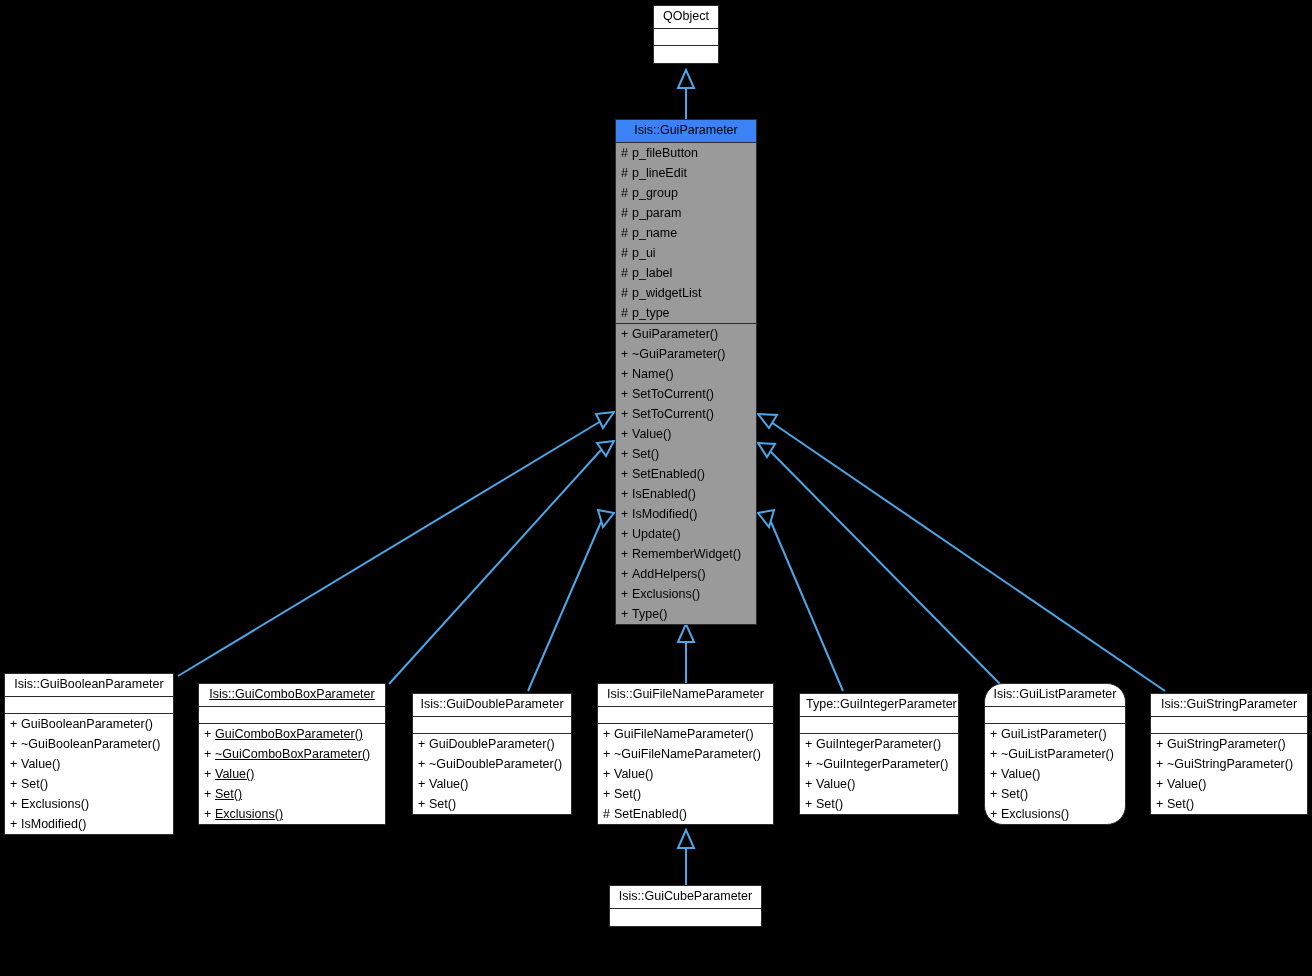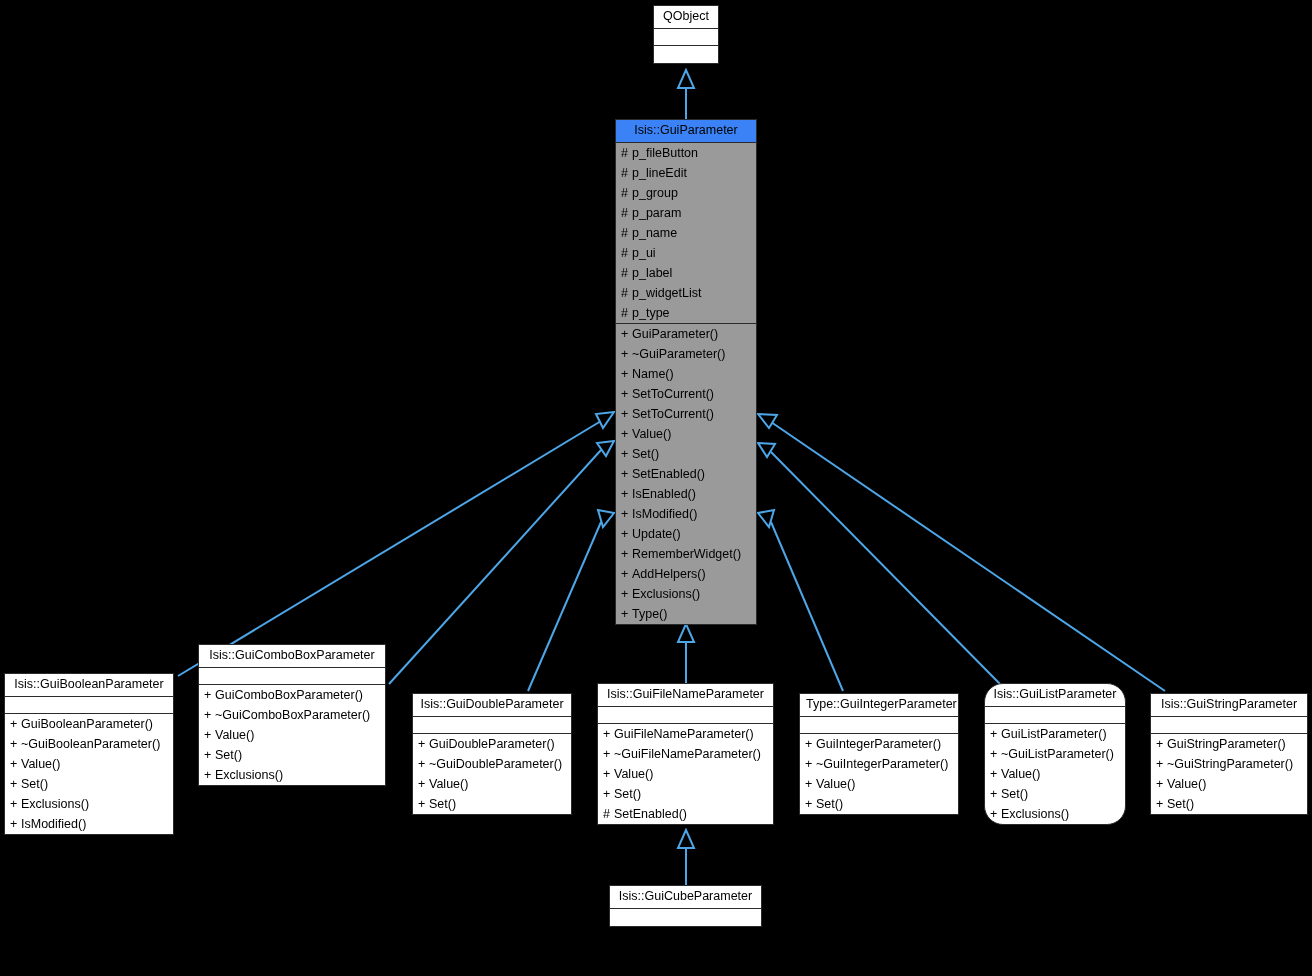--- a/index.html
+++ b/index.html
@@ -167,21 +167,21 @@
       <div class="uml-section empty"></div>
       <div class="uml-section">
         <div class="uml-row"><span class="uml-vis">+</span><span>GuiBooleanParameter()</span></div>
         <div class="uml-row"><span class="uml-vis">+</span><span>~GuiBooleanParameter()</span></div>
         <div class="uml-row"><span class="uml-vis">+</span><span>Value()</span></div>
         <div class="uml-row"><span class="uml-vis">+</span><span>Set()</span></div>
         <div class="uml-row"><span class="uml-vis">+</span><span>Exclusions()</span></div>
         <div class="uml-row"><span class="uml-vis">+</span><span>IsModified()</span></div>
       </div>
     </div>
-    <div class="uml-class" style="left: 198px; top: 644px; width: 188px;">
+    <div class="uml-class" style="left: 198px; top: 683px; width: 188px; text-decoration: underline;">
       <div class="uml-title">Isis::GuiComboBoxParameter</div>
       <div class="uml-section empty"></div>
       <div class="uml-section">
         <div class="uml-row"><span class="uml-vis">+</span><span>GuiComboBoxParameter()</span></div>
         <div class="uml-row"><span class="uml-vis">+</span><span>~GuiComboBoxParameter()</span></div>
         <div class="uml-row"><span class="uml-vis">+</span><span>Value()</span></div>
         <div class="uml-row"><span class="uml-vis">+</span><span>Set()</span></div>
         <div class="uml-row"><span class="uml-vis">+</span><span>Exclusions()</span></div>
       </div>
     </div>

